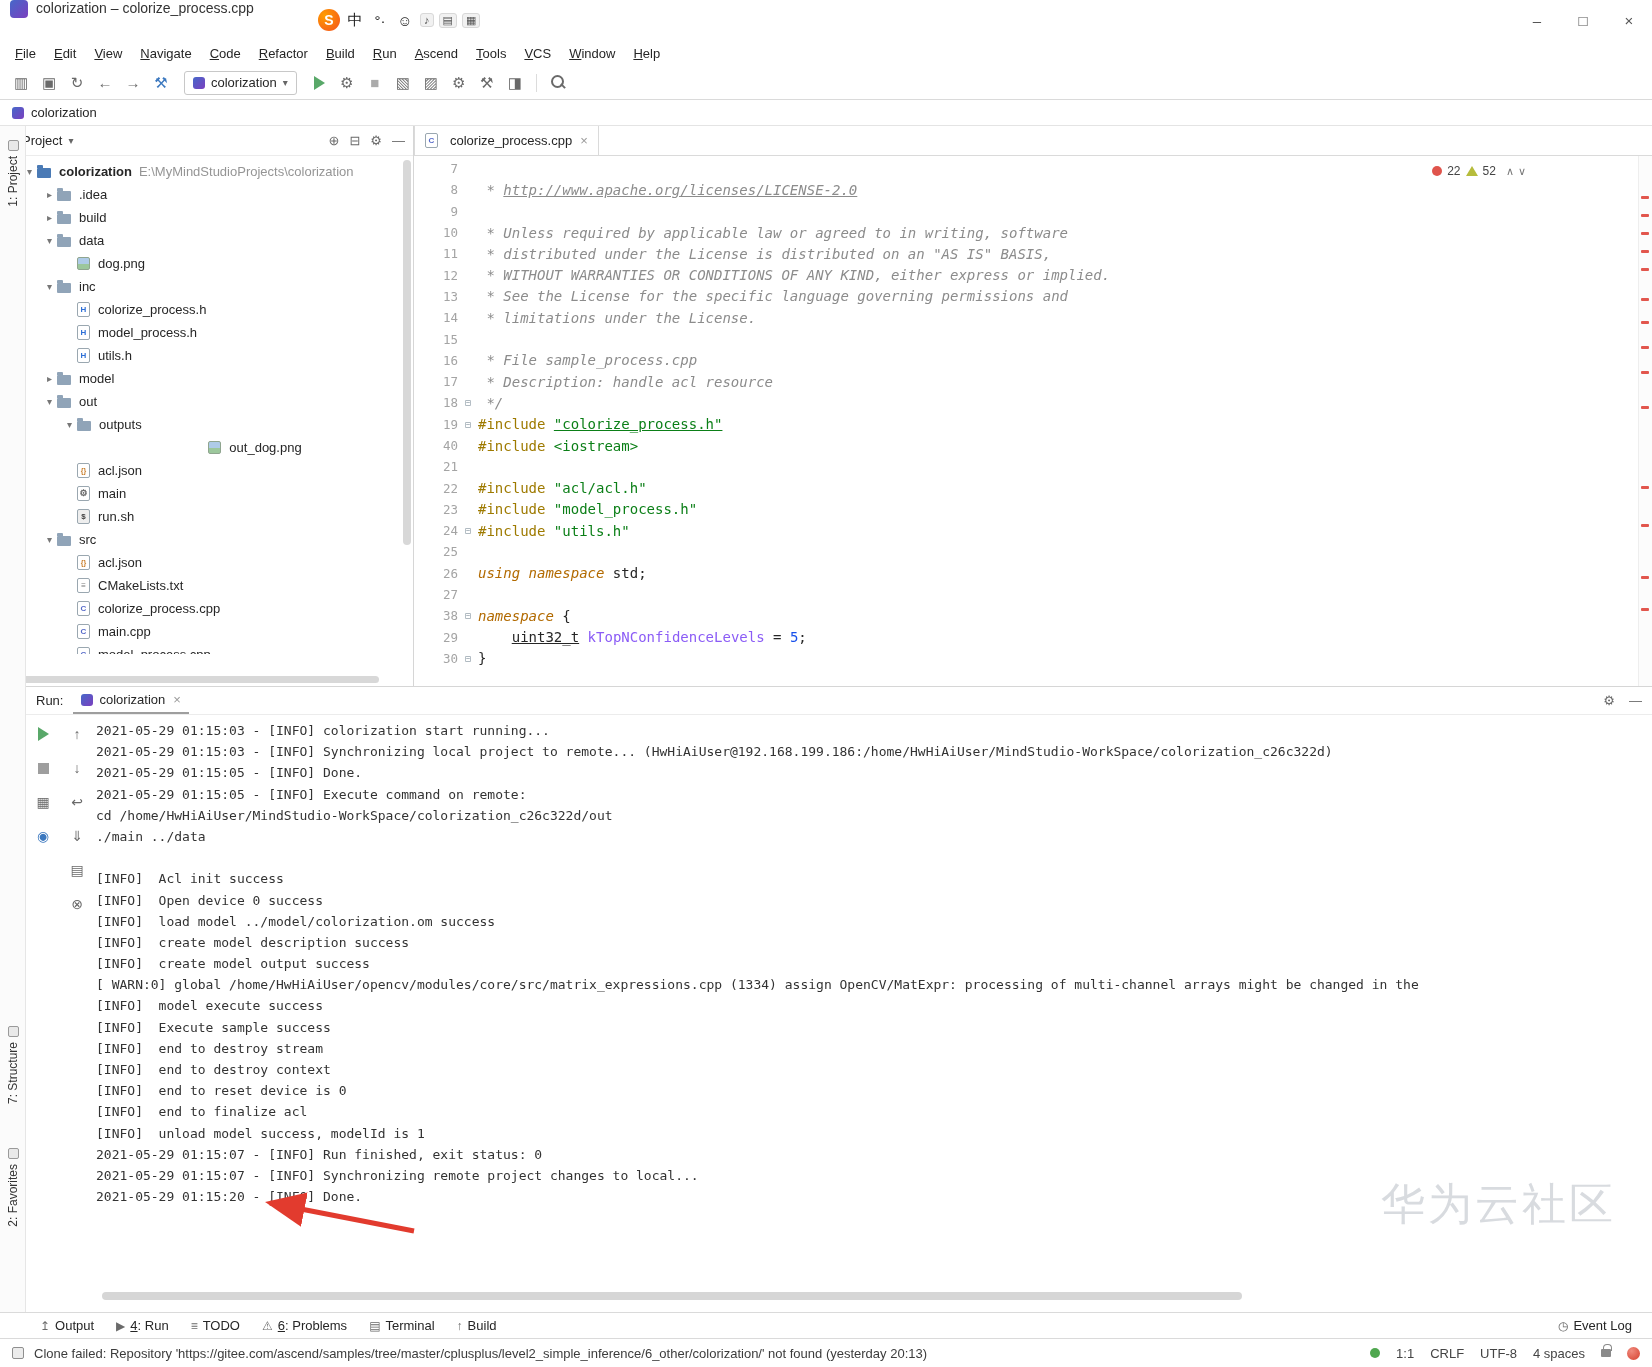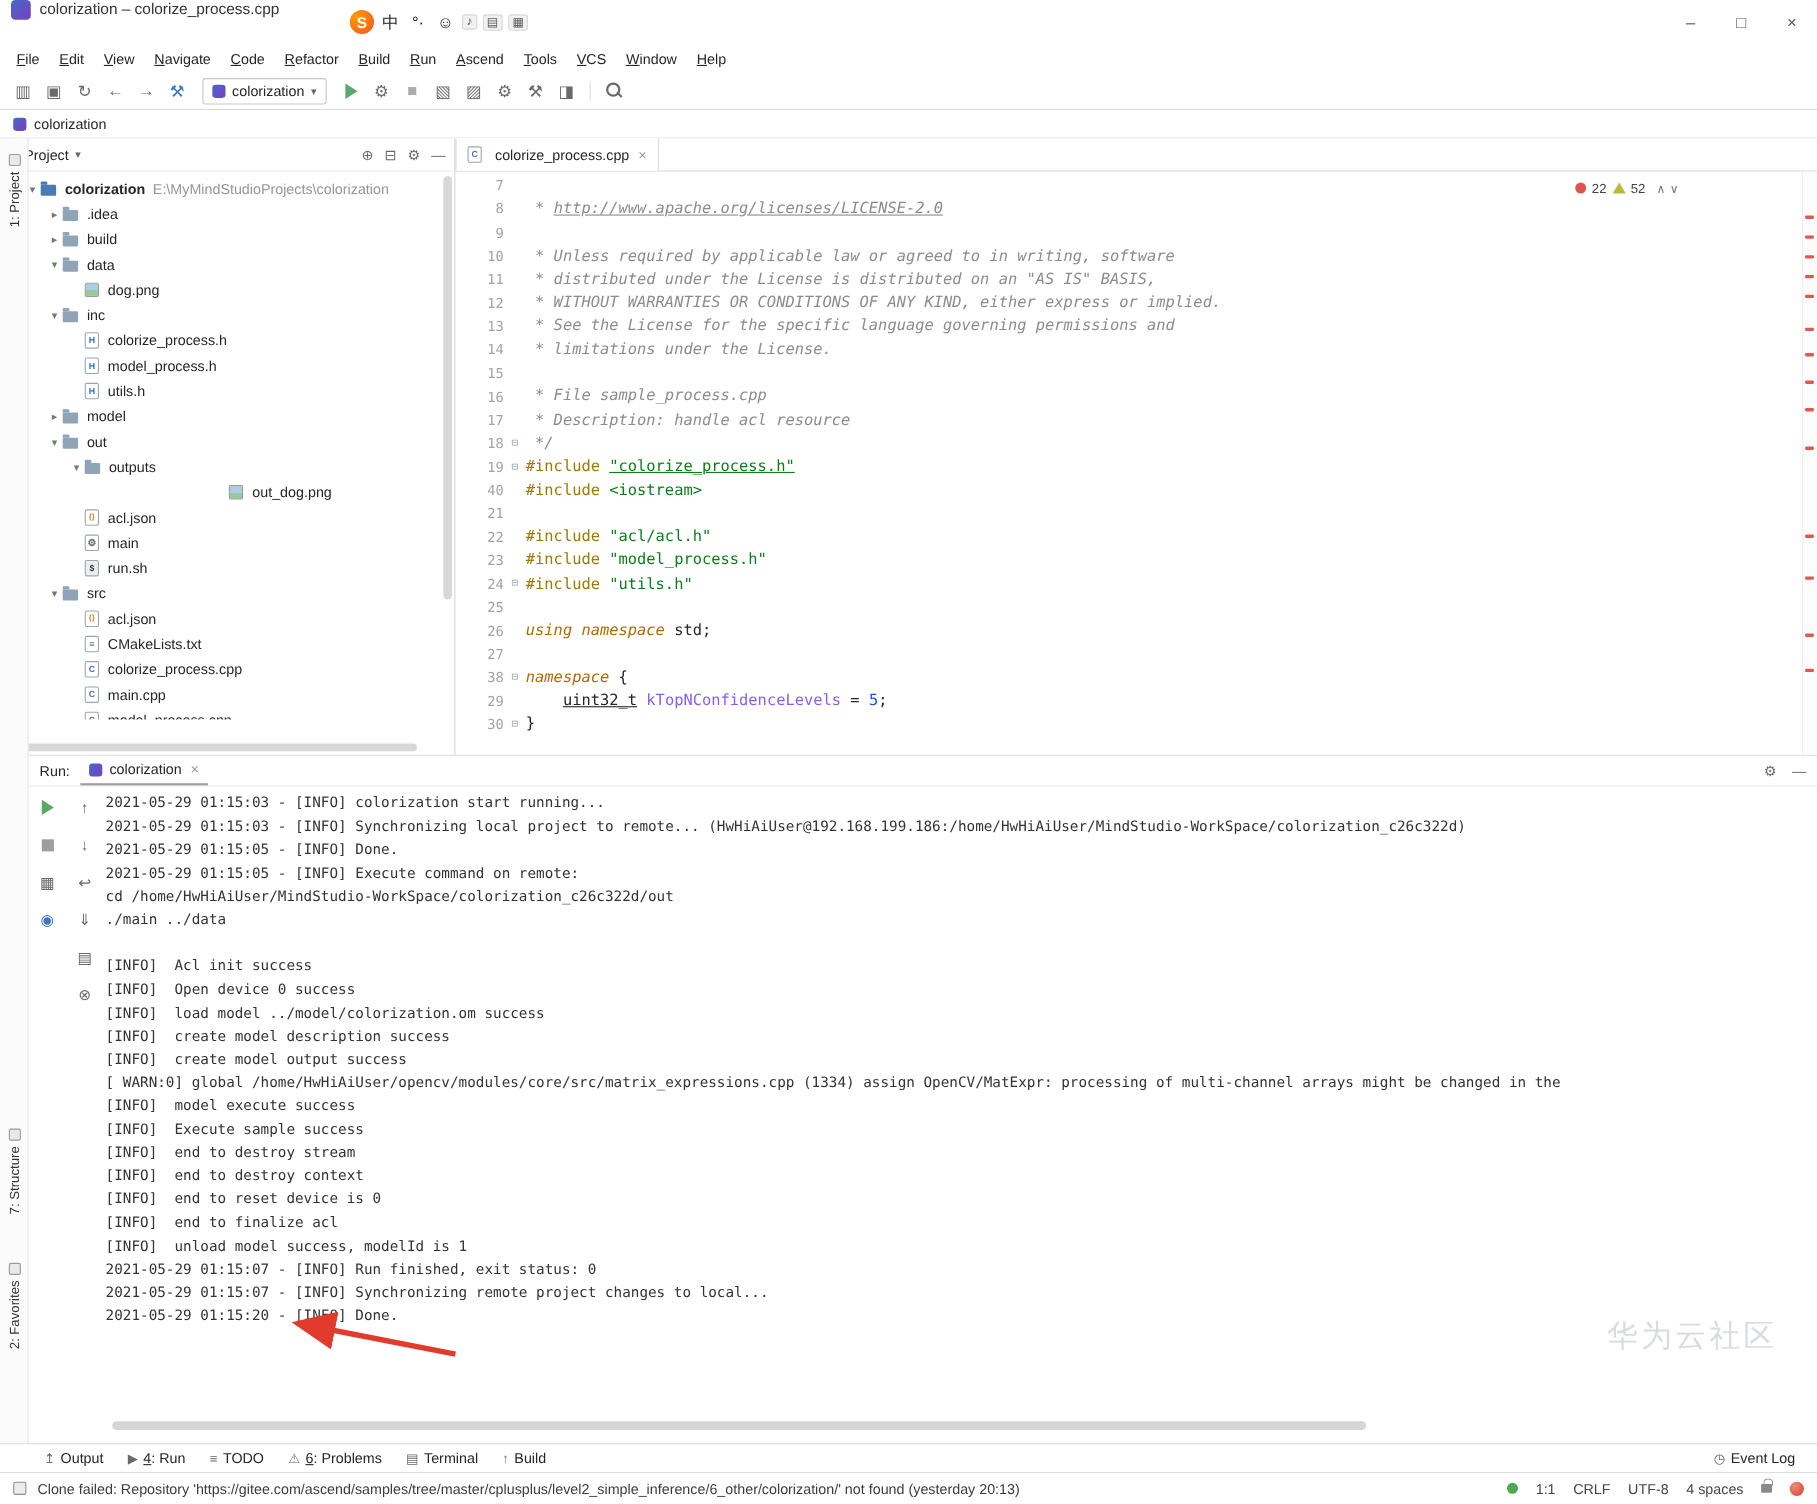--- a/index.html
+++ b/index.html
@@ -112,21 +112,21 @@
   .run-body{flex:1;display:flex;position:relative;overflow:hidden}
   .run-strip{width:70px;flex:none;display:flex;padding-top:8px}
   .run-strip .col{width:34px;display:flex;flex-direction:column;align-items:center;gap:12px}
   .rs-ico{width:22px;height:22px;display:flex;align-items:center;justify-content:center;font-size:14px;color:#6a6a6a}
   .rs-play{width:0;height:0;border-left:11px solid #59a869;border-top:7px solid transparent;border-bottom:7px solid transparent}
   .rs-stop{width:11px;height:11px;background:#9e9e9e}
   .rs-pin{color:#3b78bf}
   .console{flex:1;padding-top:8px;font-family:"DejaVu Sans Mono",monospace;font-size:13px;color:#333;overflow:hidden}
   .console-line{height:21.2px;white-space:pre}
   .console-hscroll{position:absolute;left:76px;bottom:12px;height:8px;width:1140px;background:#d6d6d6;border-radius:4px}
-  .watermark{position:absolute;right:36px;bottom:78px;font-size:28px;letter-spacing:3px;color:#b9bec6;opacity:.55;font-family:"DejaVu Sans",sans-serif}
+  .watermark{position:absolute;right:36px;bottom:78px;font-size:44px;letter-spacing:3px;color:#b9bec6;opacity:.55;font-family:"DejaVu Sans",sans-serif}
 
   
   .tooltabs{height:26px;display:flex;align-items:center;gap:2px;padding:0 10px 0 30px;background:#fff;border-top:1px solid #dadada;position:relative}
   .tooltab{display:flex;align-items:center;gap:5px;padding:0 10px;height:26px;color:#262626;cursor:default}
   .tooltab .ti{color:#6a6a6a;font-size:12px}
   .eventlog{margin-left:auto;display:flex;align-items:center;gap:5px;padding-right:10px}
   .statusbar{height:29px;display:flex;align-items:center;gap:10px;padding:0 12px;background:#fff;border-top:1px solid #dadada;color:#3c3c3c}
   .sb-ico{width:12px;height:12px;border:1px solid #8f8f8f;border-radius:2px;background:#ececec;flex:none}
   .sb-msg{white-space:nowrap;overflow:hidden;text-overflow:ellipsis;max-width:1150px}
   .sb-right{margin-left:auto;display:flex;align-items:center;gap:16px;color:#444}

